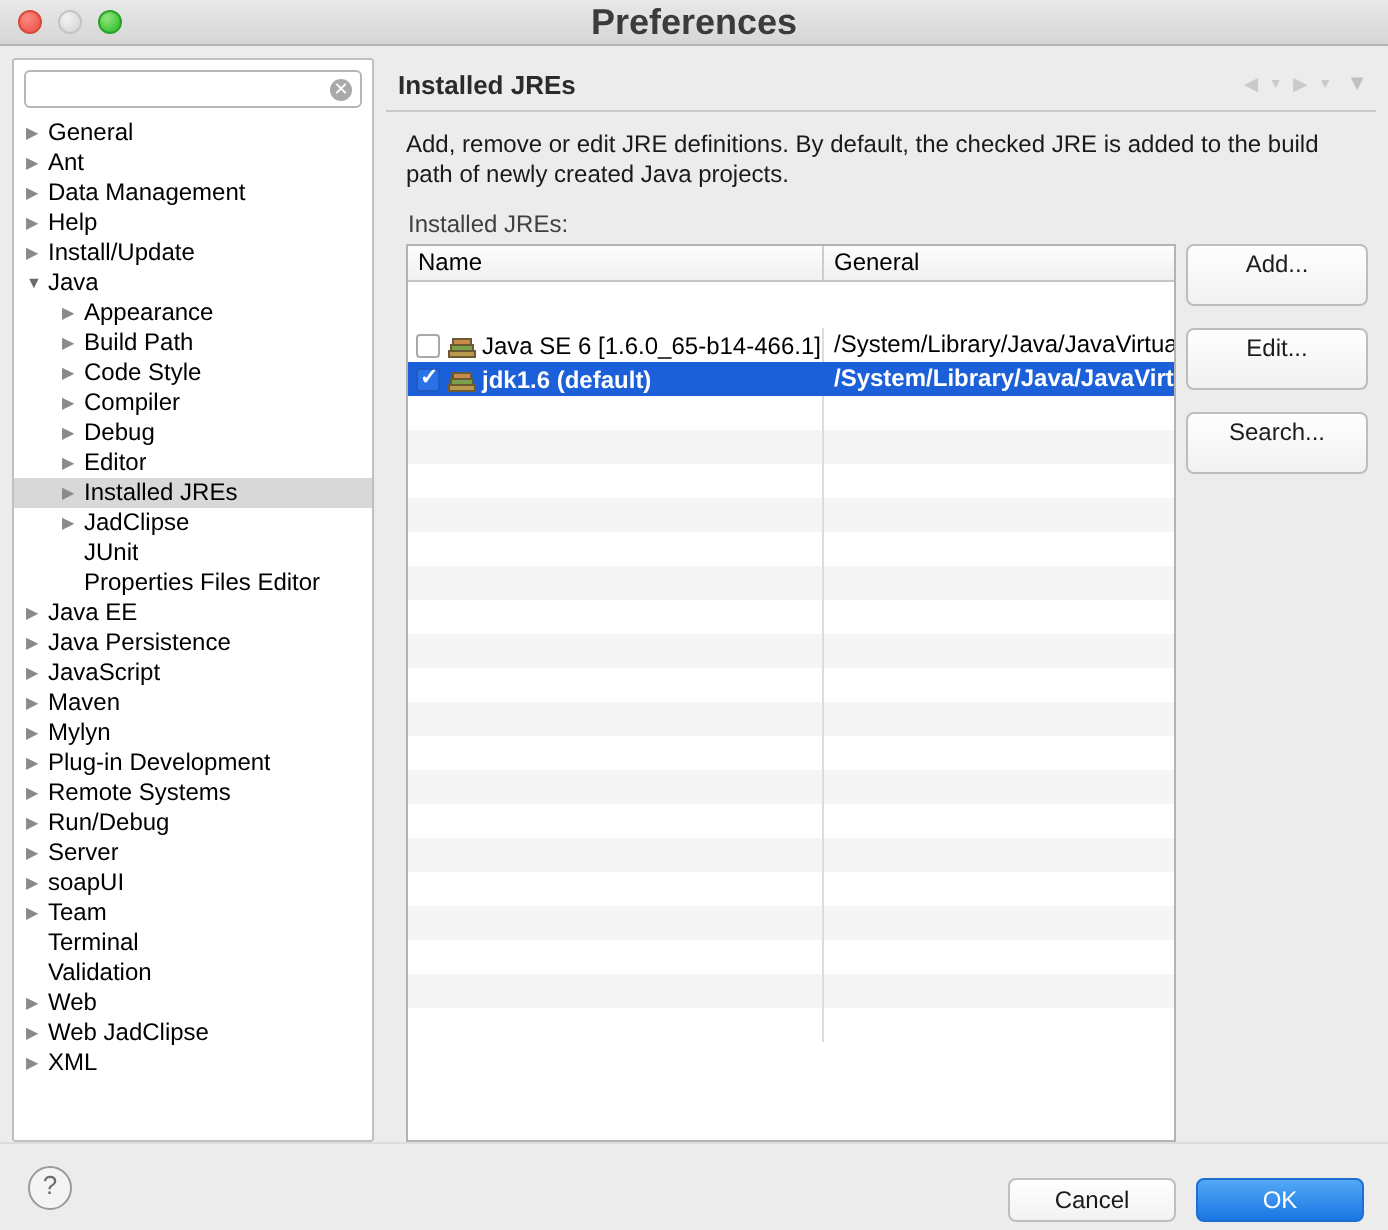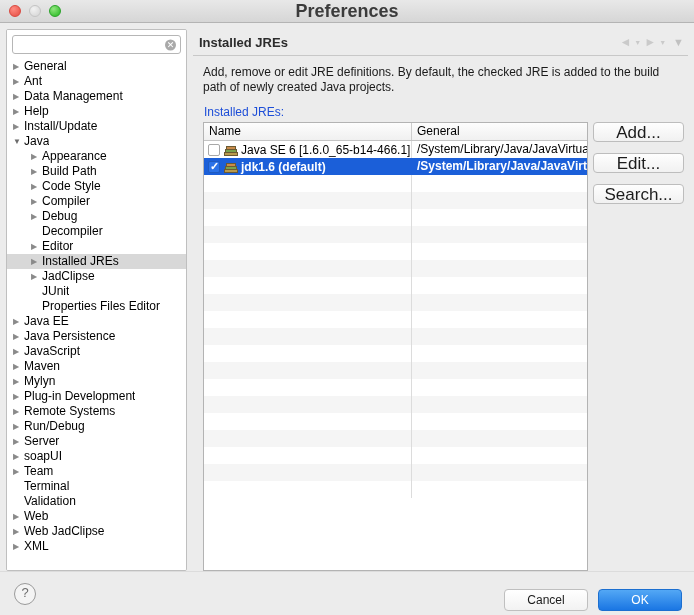--- a/index.html
+++ b/index.html
@@ -184,38 +184,39 @@
   }
   .desc {
     padding: 9px 10px 0 10px;
     font-size: 12px;
     line-height: 15px;
     color: #1a1a1a;
   }
   .list-label {
     padding: 10px 0 3px 11px;
     font-size: 12px;
-    color: #1d4ed8;
+    color: #404040;
   }
   .table-area {
     flex: 1;
     display: flex;
     padding: 0 4px 0 10px;
     min-height: 0;
     box-sizing: border-box;
   }
   .table-wrap {
     flex: 1;
     min-width: 0;
     border: 1px solid #b3b3b3;
     background: #fff;
     display: flex;
     flex-direction: column;
     overflow: hidden;
     box-sizing: border-box;
+    gap: 23px;
   }
   .thead {
     display: flex;
     height: 17px;
     min-height: 17px;
     background: linear-gradient(to bottom, #fdfdfd, #f0f0f0);
     border-bottom: 1px solid #c4c4c4;
     font-size: 12px;
   }
   .th {
@@ -306,26 +307,26 @@
     width: 96px;
     min-width: 96px;
     padding-left: 5px;
     padding-top: 0;
     box-sizing: border-box;
     display: flex;
     flex-direction: column;
     gap: 11px;
   }
   .sbtn {
-    height: 20px;
+    height: 31px;
     border: 1px solid #bdbdbd;
     border-radius: 4px;
     background: linear-gradient(to bottom, #fefefe, #f1f1f1);
     font-family: "Liberation Sans", sans-serif;
-    font-size: 17px;
+    font-size: 12px;
     color: #1c1c1c;
     text-align: center;
     line-height: 19px;
     box-sizing: border-box;
     cursor: default;
   }
   
   .footer {
     height: 44px;
     min-height: 44px;
@@ -438,24 +439,20 @@
             <span class="arrow">▶</span>
             <span class="tlabel">Code Style</span>
           </div>
           <div class="tree-item depth2">
             <span class="arrow">▶</span>
             <span class="tlabel">Compiler</span>
           </div>
           <div class="tree-item depth2">
             <span class="arrow">▶</span>
             <span class="tlabel">Debug</span>
-          </div>
-          <div class="tree-item depth2">
-            <span class="arrow"></span>
-            <span class="tlabel">Decompiler</span>
           </div>
           <div class="tree-item depth2">
             <span class="arrow">▶</span>
             <span class="tlabel">Editor</span>
           </div>
           <div class="tree-item depth2 selected">
             <span class="arrow">▶</span>
             <span class="tlabel">Installed JREs</span>
           </div>
           <div class="tree-item depth2">

